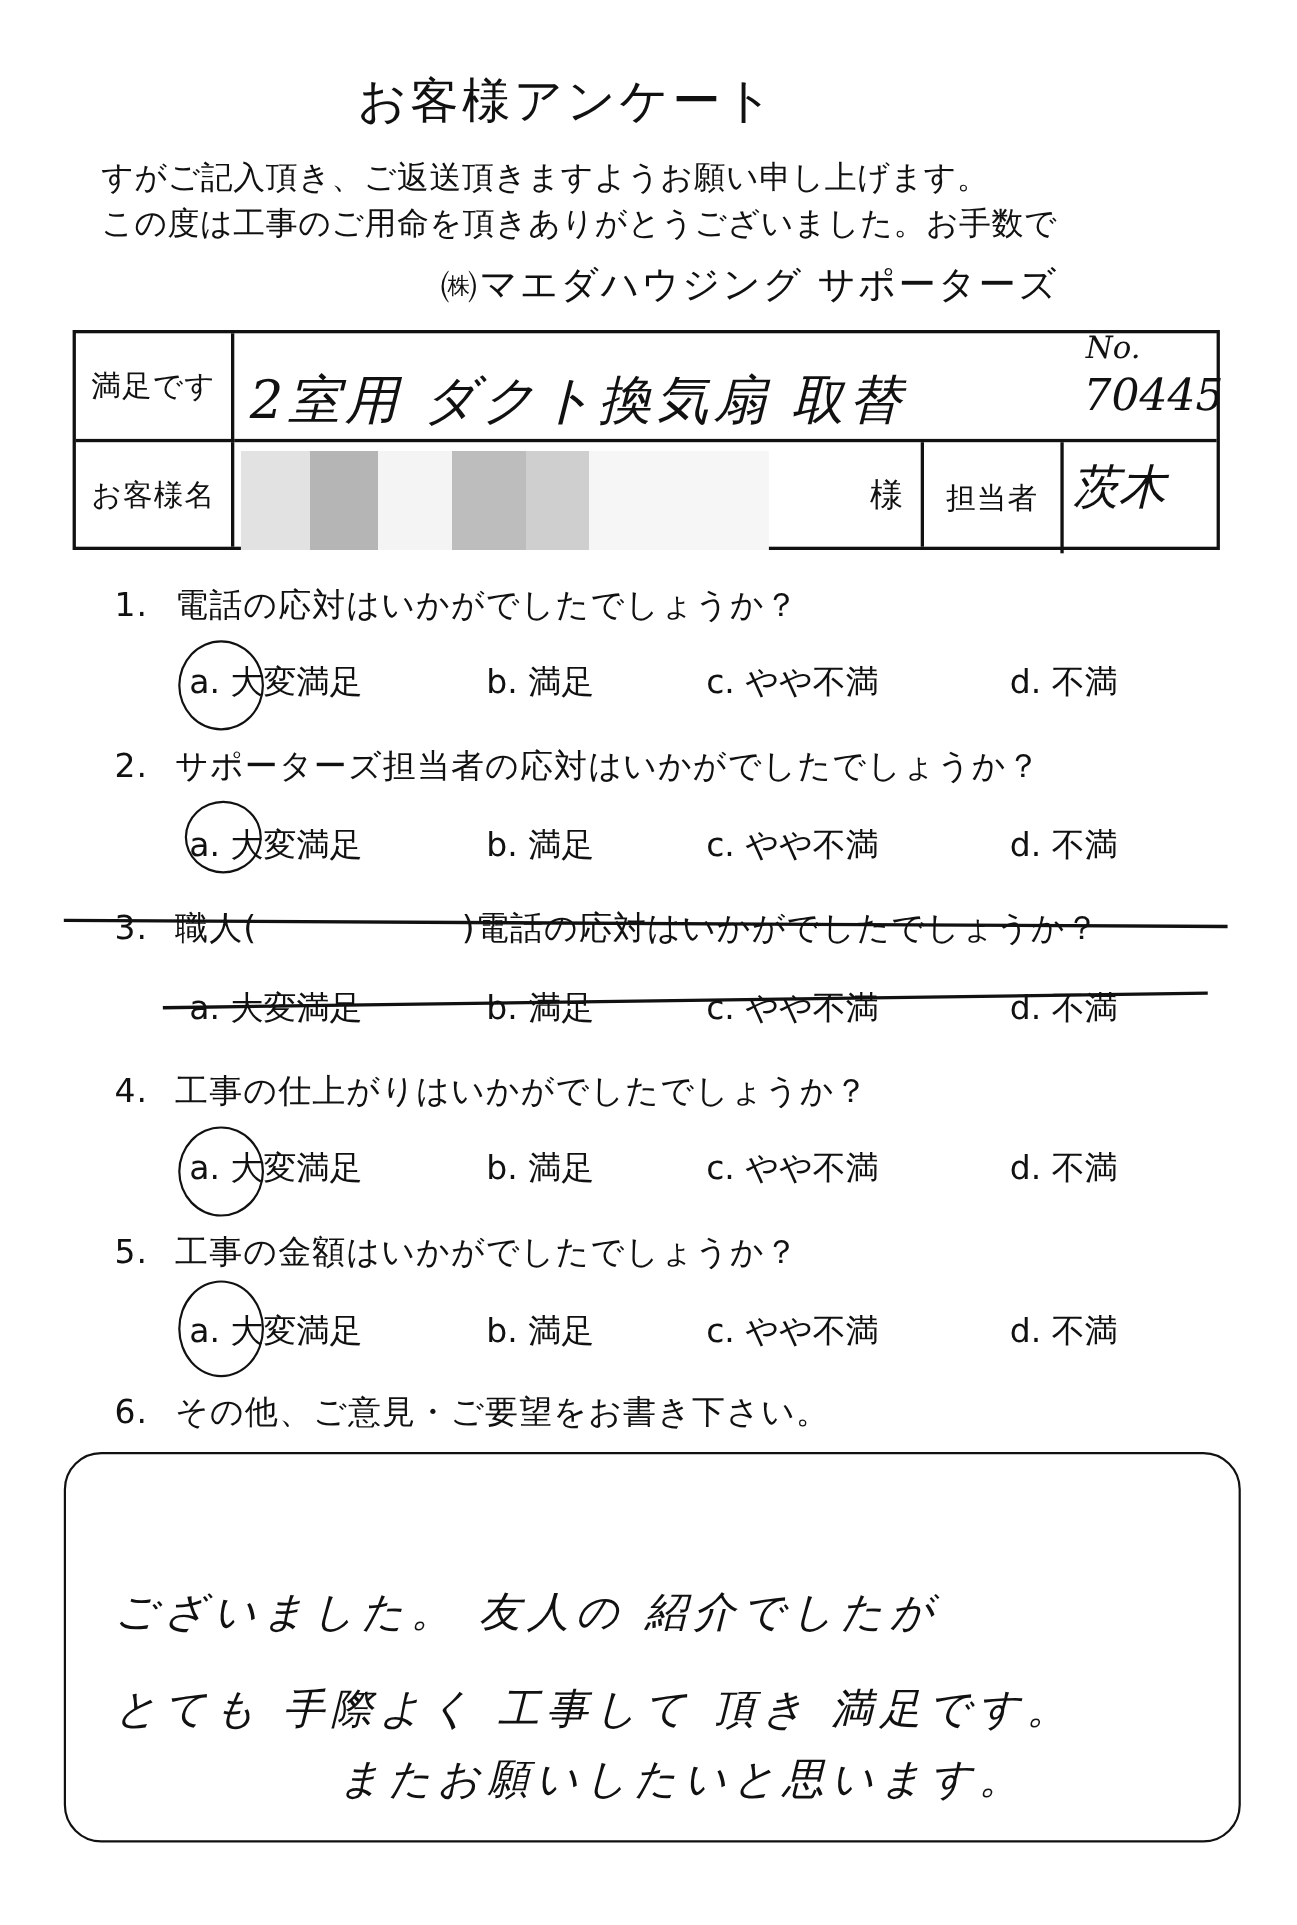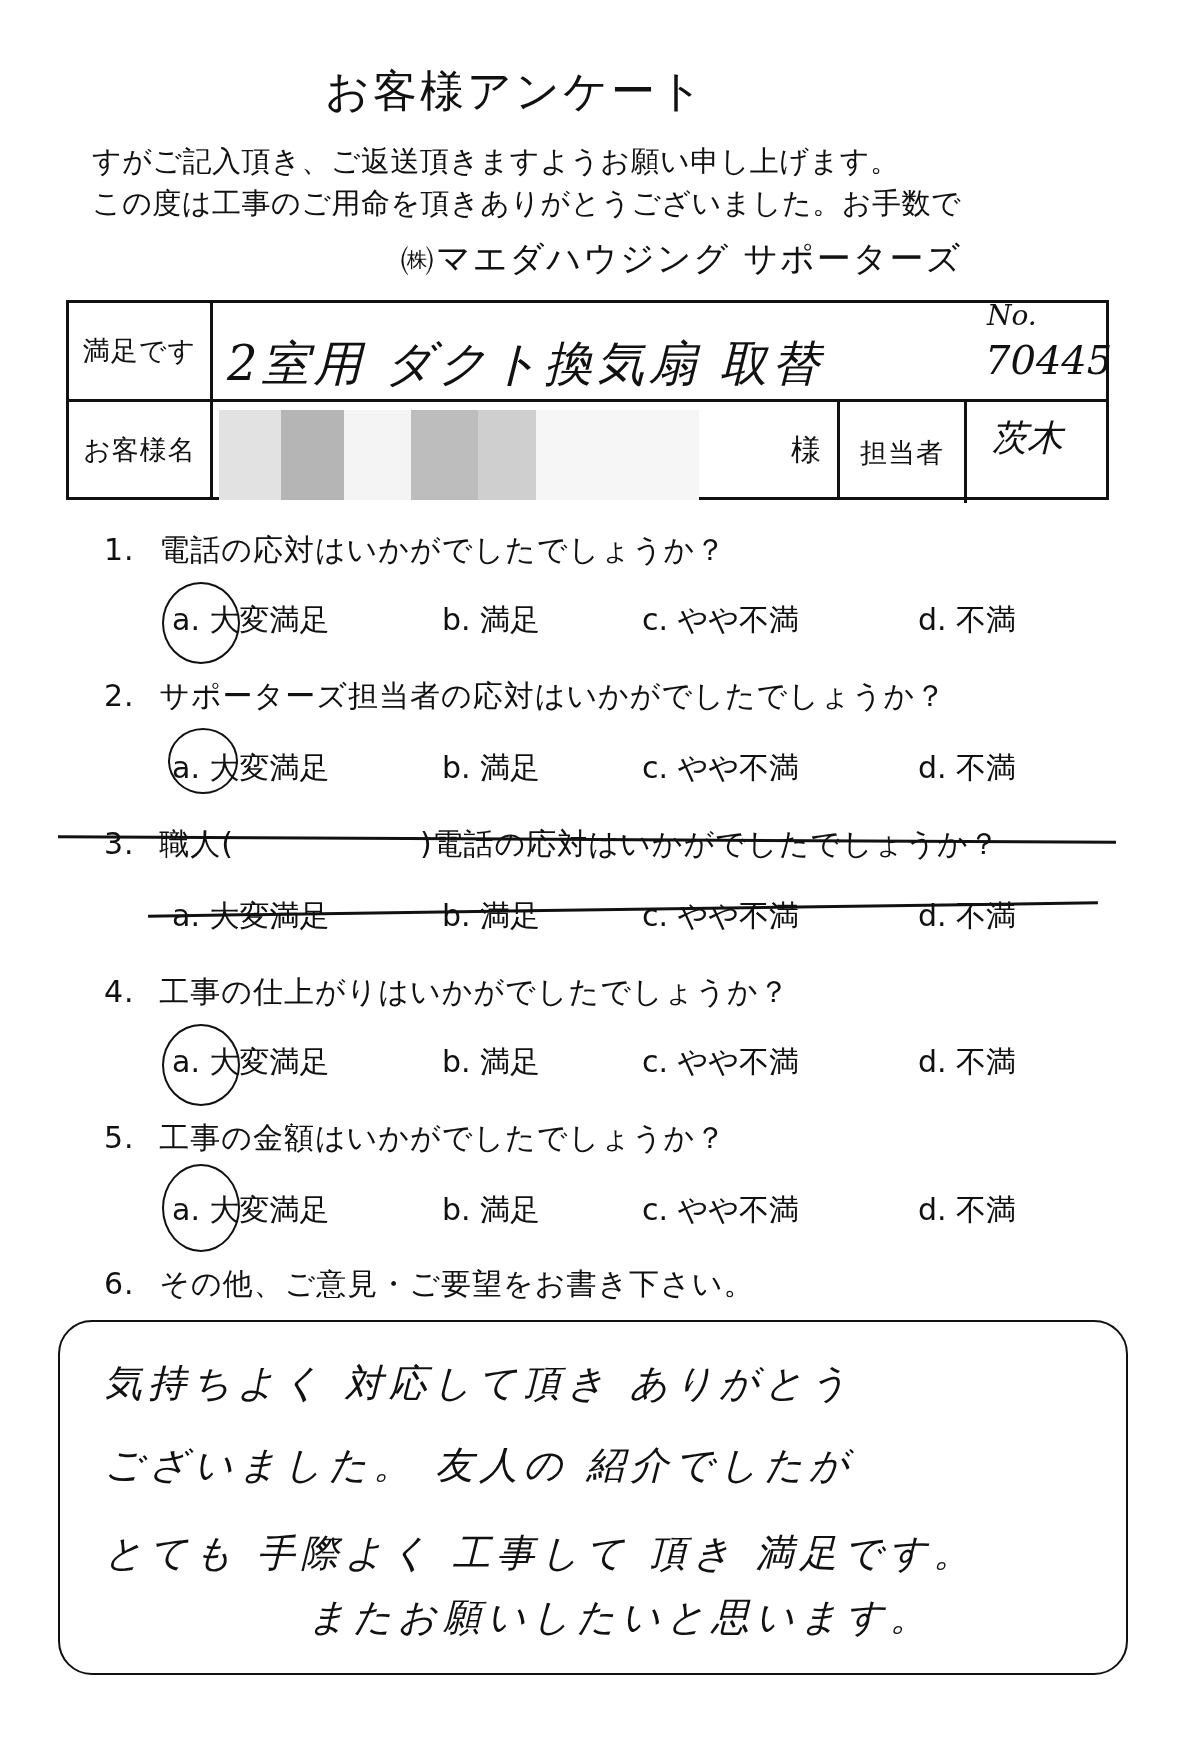--- a/index.html
+++ b/index.html
@@ -73,21 +73,21 @@
     <span>お客様名</span>
   </div>
   <div class="cell" style="left:144px;top:99px;width:627px;height:95px;border-right-width:3px;">
     <div style="position:absolute;left:6px;top:8px;width:480px;height:90px;background:linear-gradient(90deg,#e2e2e2 0 13%,#b5b5b5 13% 26%,#f4f4f4 26% 40%,#bdbdbd 40% 54%,#cfcfcf 54% 66%,#f6f6f6 66% 100%);"></div>
     <span style="position:absolute;right:16px;top:28px;font-size:30px;">様</span>
   </div>
   <div class="cell lbl" style="left:771px;top:99px;width:127px;height:101px;border-right-width:3px;">
     <span>担当者</span>
   </div>
   <div class="cell" style="left:898px;top:99px;width:139px;height:95px;">
-    <span class="hand" style="position:absolute;left:24px;top:12px;font-size:36px;">茨木</span>
+    <span class="hand" style="position:absolute;left:7px;top:12px;font-size:43px;">茨木</span>
   </div>
 </div>
 
 <div>
   <div class="q" style="top:530px;">
     <span>1.</span>
     <span style="margin-left:14px;">電話の応対はいかがでしたでしょうか？</span>
   </div>
   <div class="opts" style="top:600px;">
     <span class="opt a"><span class="circle"></span><span>a. 大変満足</span></span>
@@ -150,17 +150,16 @@
     <span class="opt d">d. 不満</span>
   </div>
 </div>
 
 <div class="q" style="top:1264px;">
   <span>6.</span>
   <span style="margin-left:14px;">その他、ご意見・ご要望をお書き下さい。</span>
 </div>
 
 <div class="comment-box">
-  <div class="cline hand" style="left:44px;top:36px;">気持ちよく 対応して頂き ありがとう</div>
   <div class="cline hand" style="left:44px;top:118px;">ございました。 友人の 紹介でしたが</div>
   <div class="cline hand" style="left:44px;top:206px;">とても 手際よく 工事して 頂き 満足です。</div>
   <div class="cline hand" style="left:248px;top:270px;">またお願いしたいと思います。</div>
 </div>
 
 </body></html>

